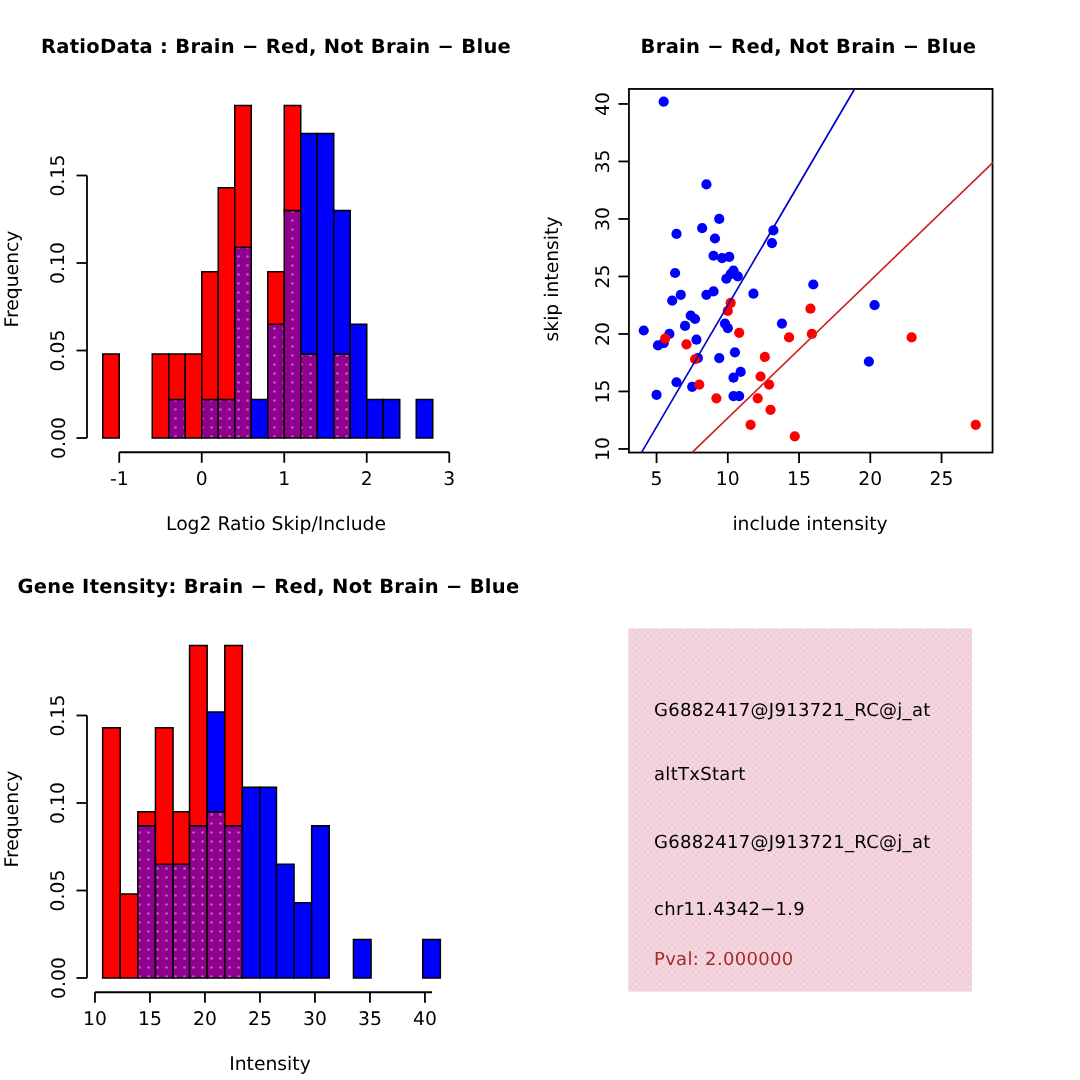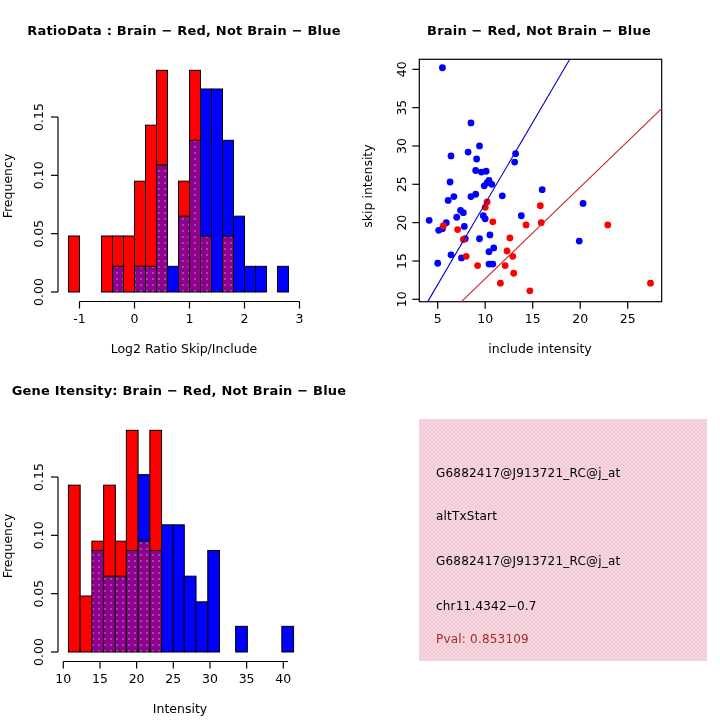--- a/index.html
+++ b/index.html
@@ -6,21 +6,21 @@
   .canvas{position:relative;width:720px;height:720px;background:#ffffff;overflow:hidden;
           font-family:"DejaVu Sans","Liberation Sans",sans-serif;}
   svg.panel{position:absolute;width:360px;height:360px;overflow:visible;}
   #panel-tl{left:0;top:0;}
   #panel-tr{left:360px;top:0;}
   #panel-bl{left:0;top:360px;}
   svg text{fill:#000000;font-family:"DejaVu Sans","Liberation Sans",sans-serif;}
   .title{font-size:13px;font-weight:700;text-anchor:middle;letter-spacing:.2px;}
   .axis-label{font-size:12.5px;text-anchor:middle;}
   .tick-label{font-size:12.5px;text-anchor:middle;}
-  .info-box{position:absolute;left:419px;top:419px;width:288px;height:242px;
+  .info-box{position:absolute;left:419px;top:419px;width:229px;height:242px;
     background-color:#e7dee7;
     background-image:
       linear-gradient(45deg,#ffc3ce 25%,transparent 25%,transparent 75%,#ffc3ce 75%),
       linear-gradient(45deg,#ffc3ce 25%,transparent 25%,transparent 75%,#ffc3ce 75%);
     background-size:4px 4px;background-position:0 0,2px 2px;}
   .info-line{position:absolute;left:17px;font-size:12px;color:#000000;white-space:nowrap;letter-spacing:.2px;}
   .info-line.pval{color:#a52a2a;}
 </style>
 </head>
 <body>
@@ -242,17 +242,17 @@
           <rect width="6" height="6" fill="#8f008f"></rect>
           <circle cx="3" cy="3" r="0.9" fill="#c05ec0"></circle>
         </pattern>
       </defs>
     </svg>
 
   <div class="info-box">
     <div class="info-line" style="top:47px">G6882417@J913721_RC@j_at</div>
     <div class="info-line" style="top:90px">altTxStart</div>
     <div class="info-line" style="top:135px">G6882417@J913721_RC@j_at</div>
-    <div class="info-line" style="top:180px">chr11.4342−0.7</div>
-    <div class="info-line pval" style="top:213px">Pval: 0.853109</div>
+    <div class="info-line" style="top:180px">chr11.4342−1.9</div>
+    <div class="info-line pval" style="top:213px">Pval: 2.000000</div>
   </div>
 
 </div>
 
 </body></html>

